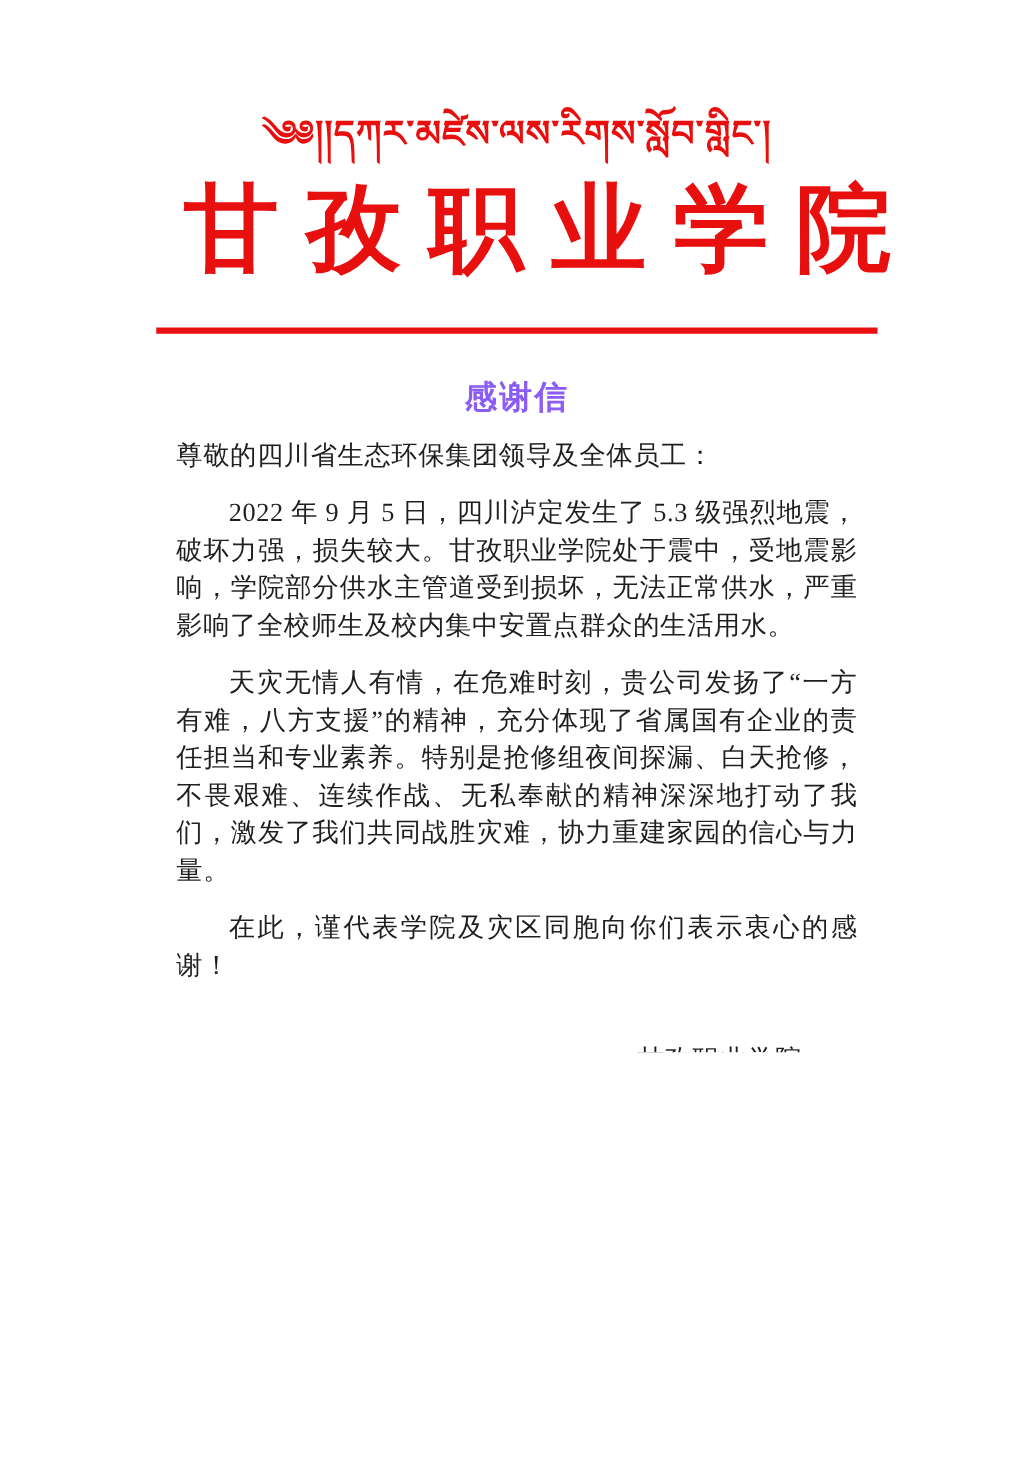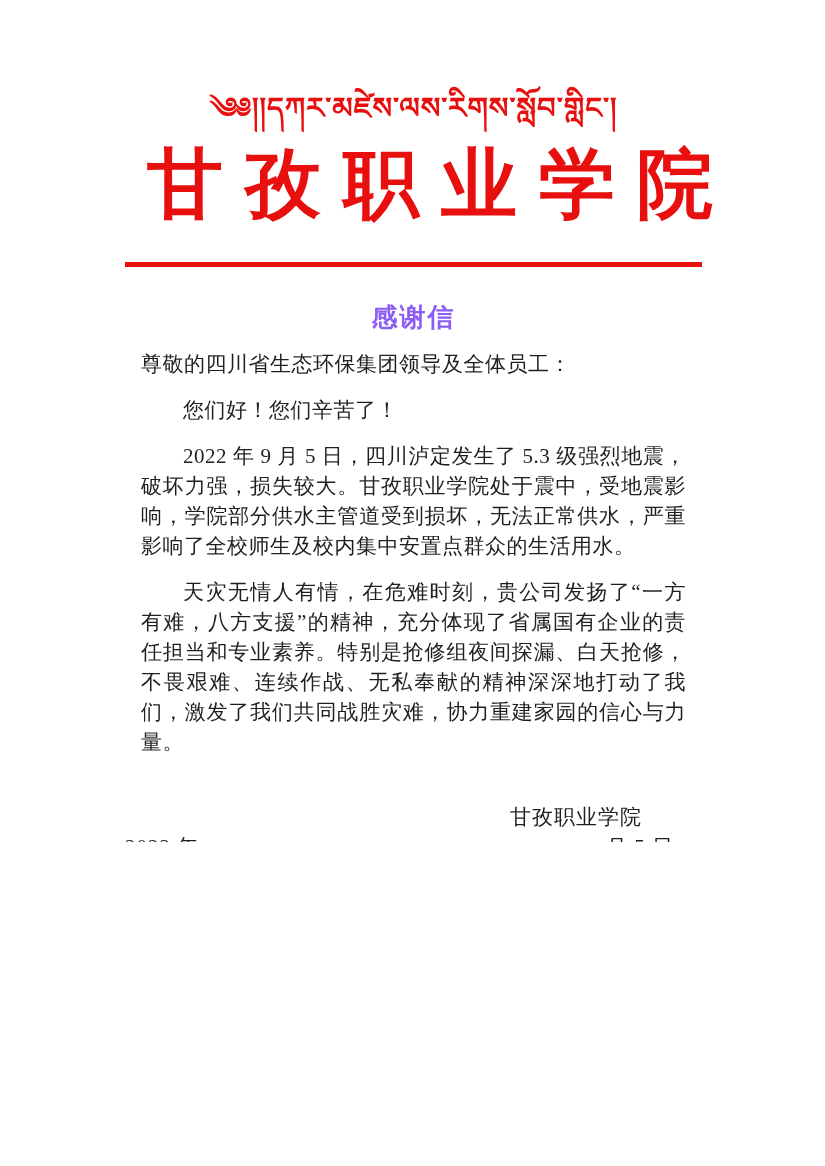--- a/index.html
+++ b/index.html
@@ -115,23 +115,23 @@
   <div class="content">
 
     <div class="tibetan-title">༄༅།།དཀར་མཛེས་ལས་རིགས་སློབ་གླིང་།</div>
     <div class="college-name">甘孜职业学院</div>
     <div class="red-rule"></div>
 
     <h1 class="letter-title">感谢信</h1>
 
     <div class="body-text">
       <p>尊敬的四川省生态环保集团领导及全体员工：</p>
-      <p class="indent">您们好！您们辛苦了！</p>
       <p class="indent">2022 年 9 月 5 日，四川泸定发生了 5.3 级强烈地震，破坏力强，损失较大。甘孜职业学院处于震中，受地震影响，学院部分供水主管道受到损坏，无法正常供水，严重影响了全校师生及校内集中安置点群众的生活用水。</p>
       <p class="indent">天灾无情人有情，在危难时刻，贵公司发扬了“一方有难，八方支援”的精神，充分体现了省属国有企业的责任担当和专业素养。特别是抢修组夜间探漏、白天抢修，不畏艰难、连续作战、无私奉献的精神深深地打动了我们，激发了我们共同战胜灾难，协力重建家园的信心与力量。</p>
+      <p class="indent">在此，谨代表学院及灾区同胞向你们表示衷心的感谢！</p>
     </div>
 
     <div class="sign-block">
       <div class="signature-line">甘孜职业学院</div>
       <div class="date-line">
         <span>2022 年</span>
         <span>月 5 日</span>
       </div>
     </div>
   </div>

